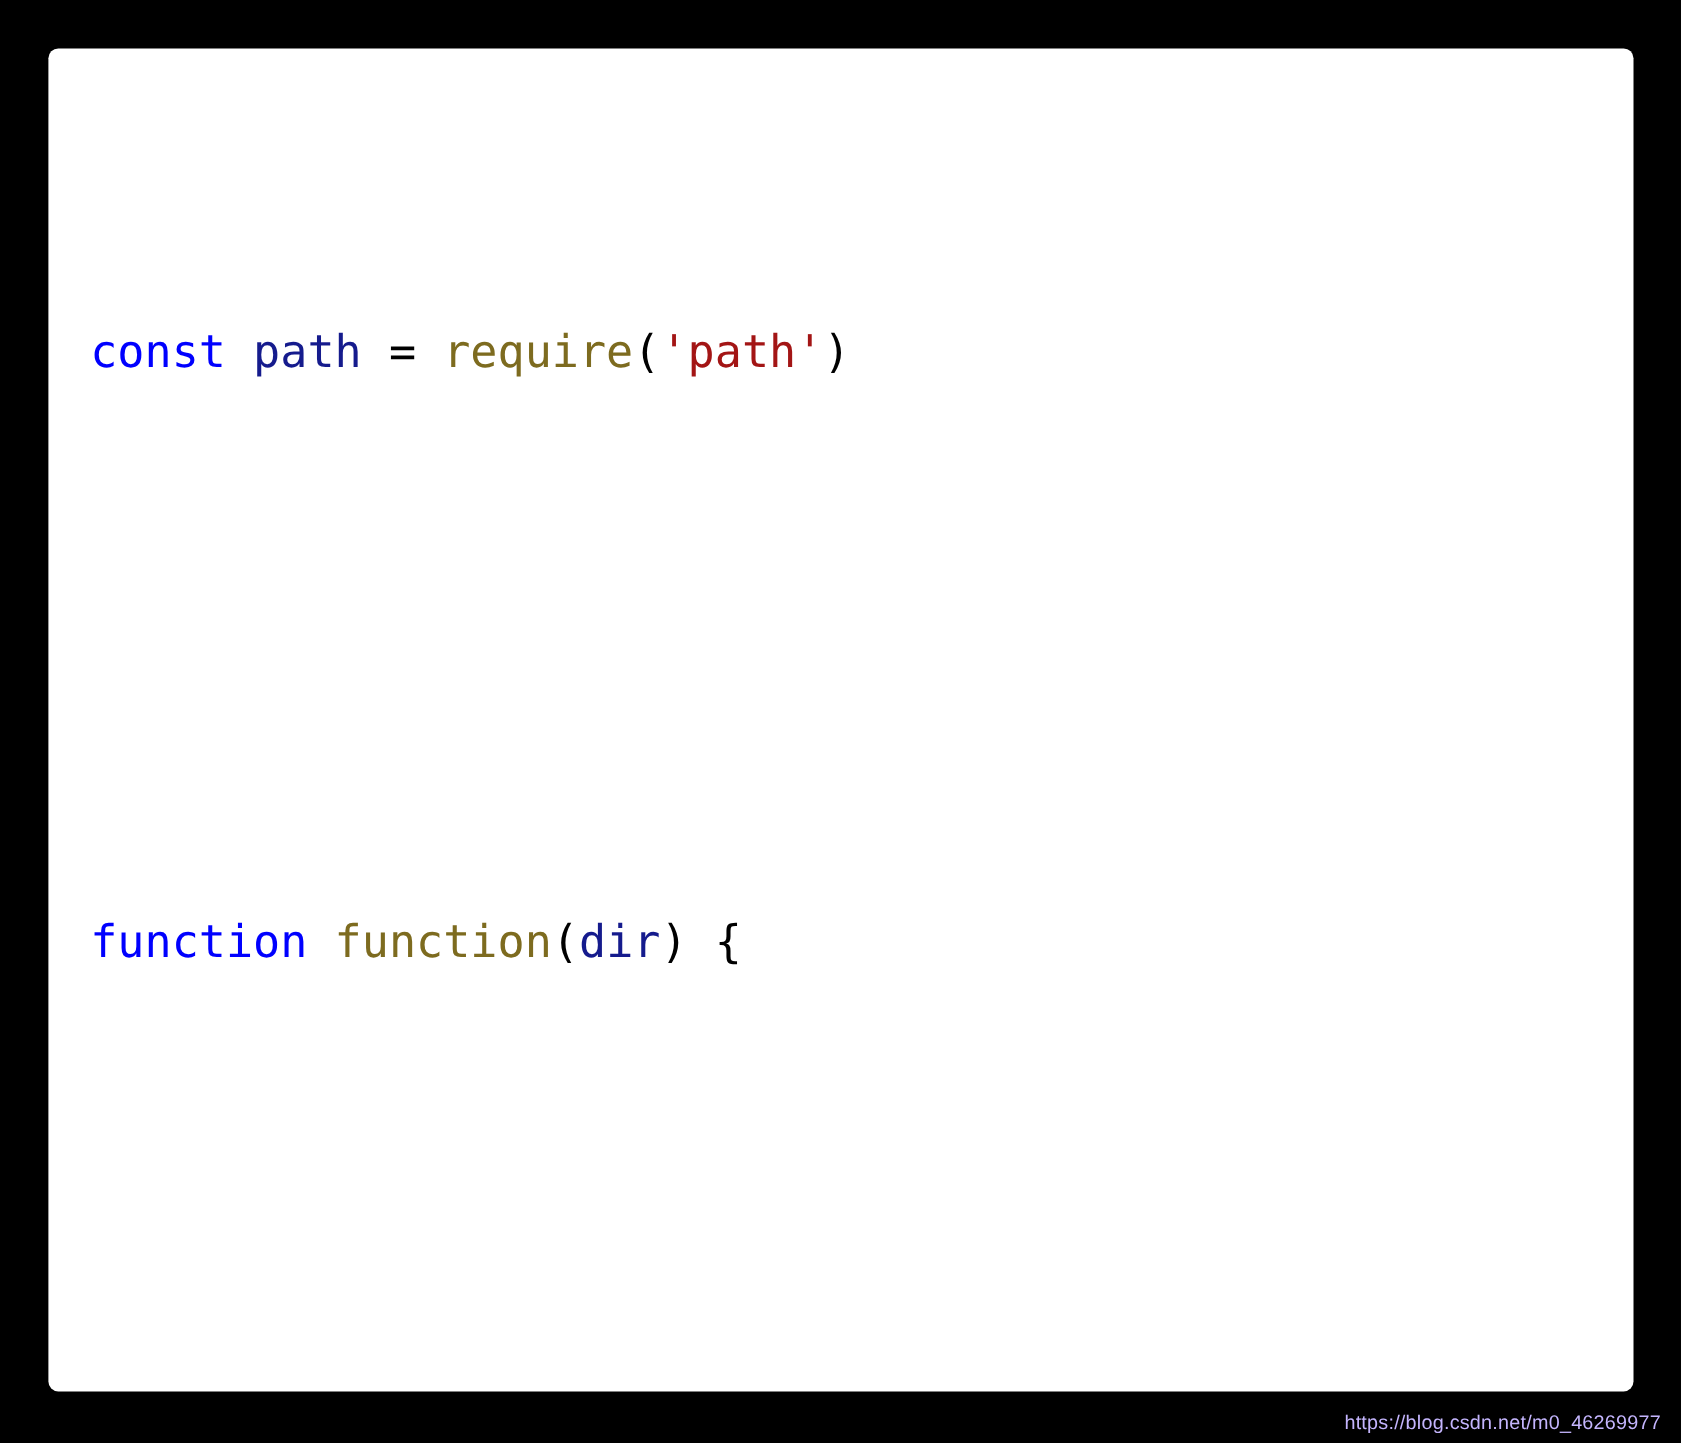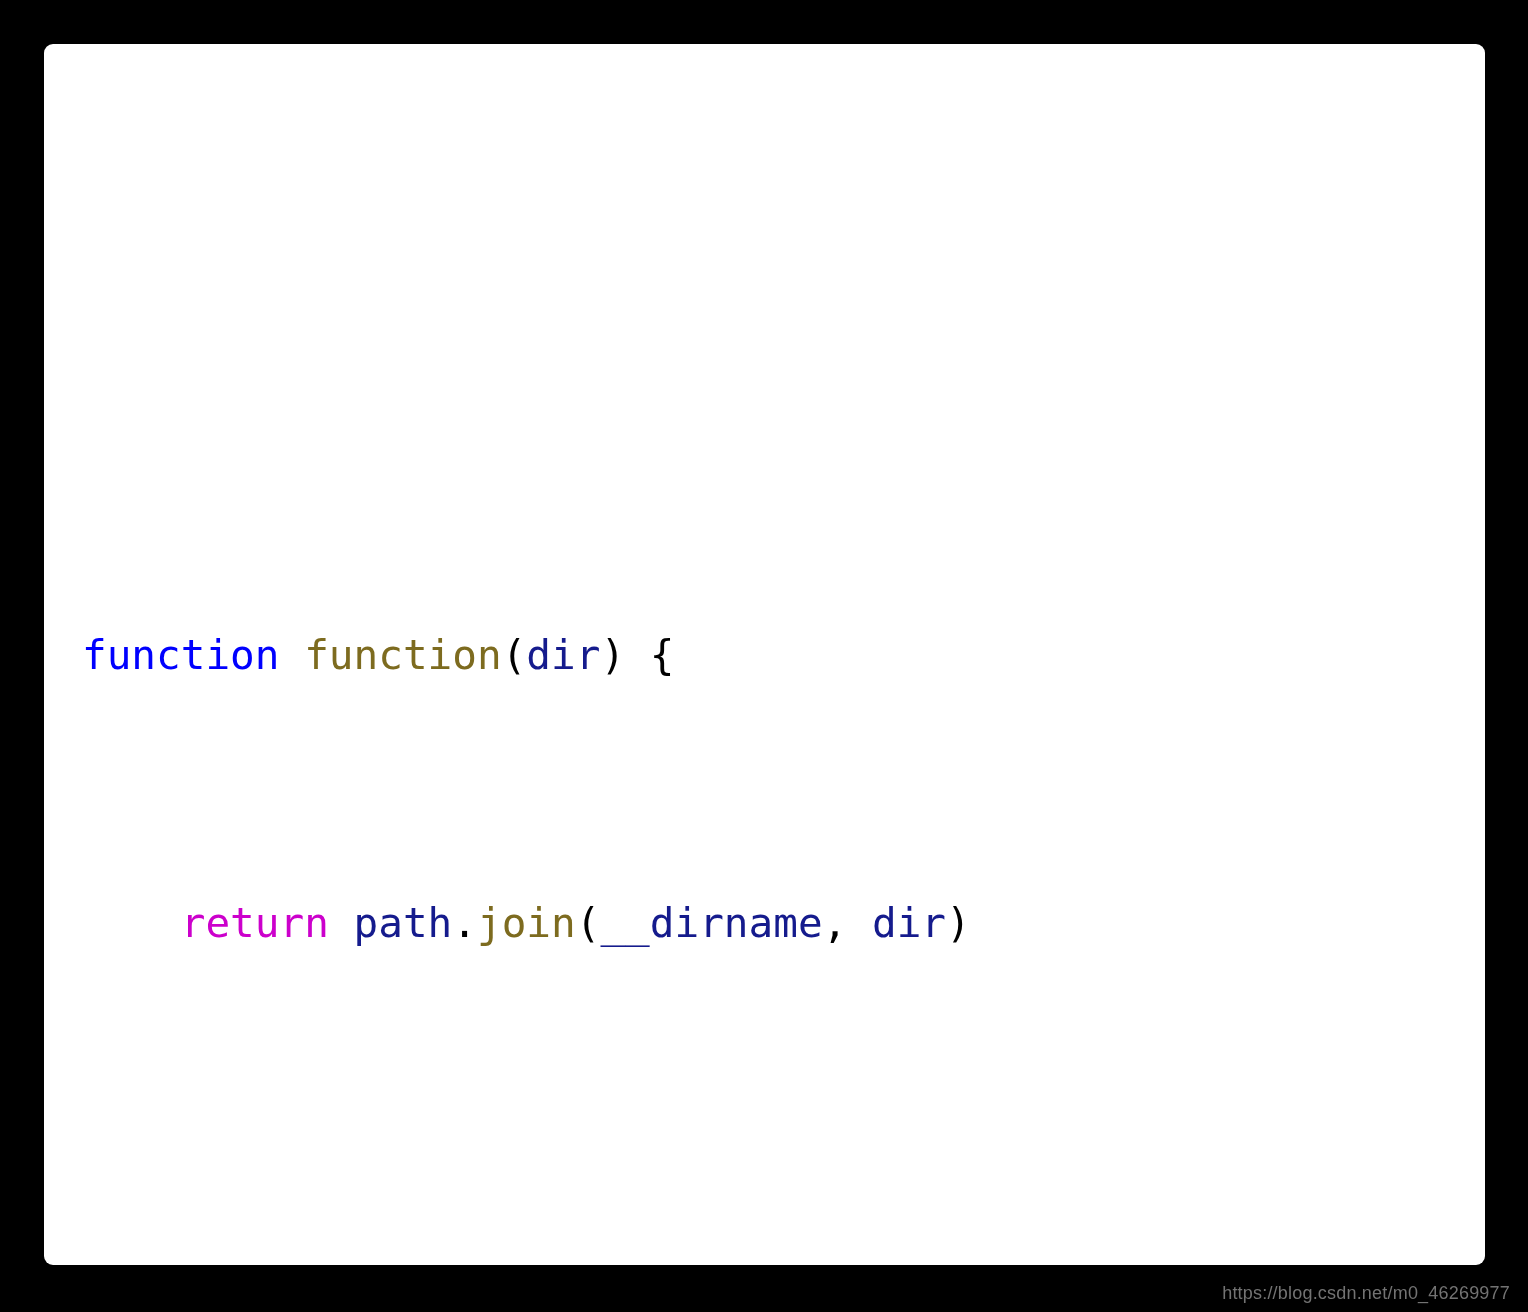--- a/index.html
+++ b/index.html
@@ -57,41 +57,41 @@
   .t-ret     { color: #cc00cc; }  
   .t-var     { color: #151b8d; }  
   .t-fn      { color: #7d6b1f; }  
   .t-str     { color: #a31515; }  
   .t-punc    { color: #000000; }
 
   #watermark {
     position: absolute;
     right: 18px;
     bottom: 8px;
-    color: #737373;
+    color: #c4b5fd;
     font-family: "Liberation Sans", sans-serif;
     font-size: 18px;
     letter-spacing: 0.2px;
     white-space: nowrap;
   }
 </style>
 </head>
 <body>
 
 <div id="screen">
 
   <div id="code-card">
     <div id="code-block">
 
+      <span class="ln"><span class="t-kw">const</span><span class="t-var"> path</span><span class="t-punc"> = </span><span class="t-fn">require</span><span class="t-punc">(</span><span class="t-str">'path'</span><span class="t-punc">)</span></span>
 
       <span class="ln"></span>
 
       <span class="ln"><span class="t-kw">function</span><span class="t-fn"> function</span><span class="t-punc">(</span><span class="t-var">dir</span><span class="t-punc">) {</span></span>
 
-      <span class="ln"><span class="t-punc">    </span><span class="t-ret">return</span><span class="t-var"> path</span><span class="t-punc">.</span><span class="t-fn">join</span><span class="t-punc">(</span><span class="t-var">__dirname</span><span class="t-punc">, </span><span class="t-var">dir</span><span class="t-punc">)</span></span>
 
       
 
       
 
       
 
       
 
       

